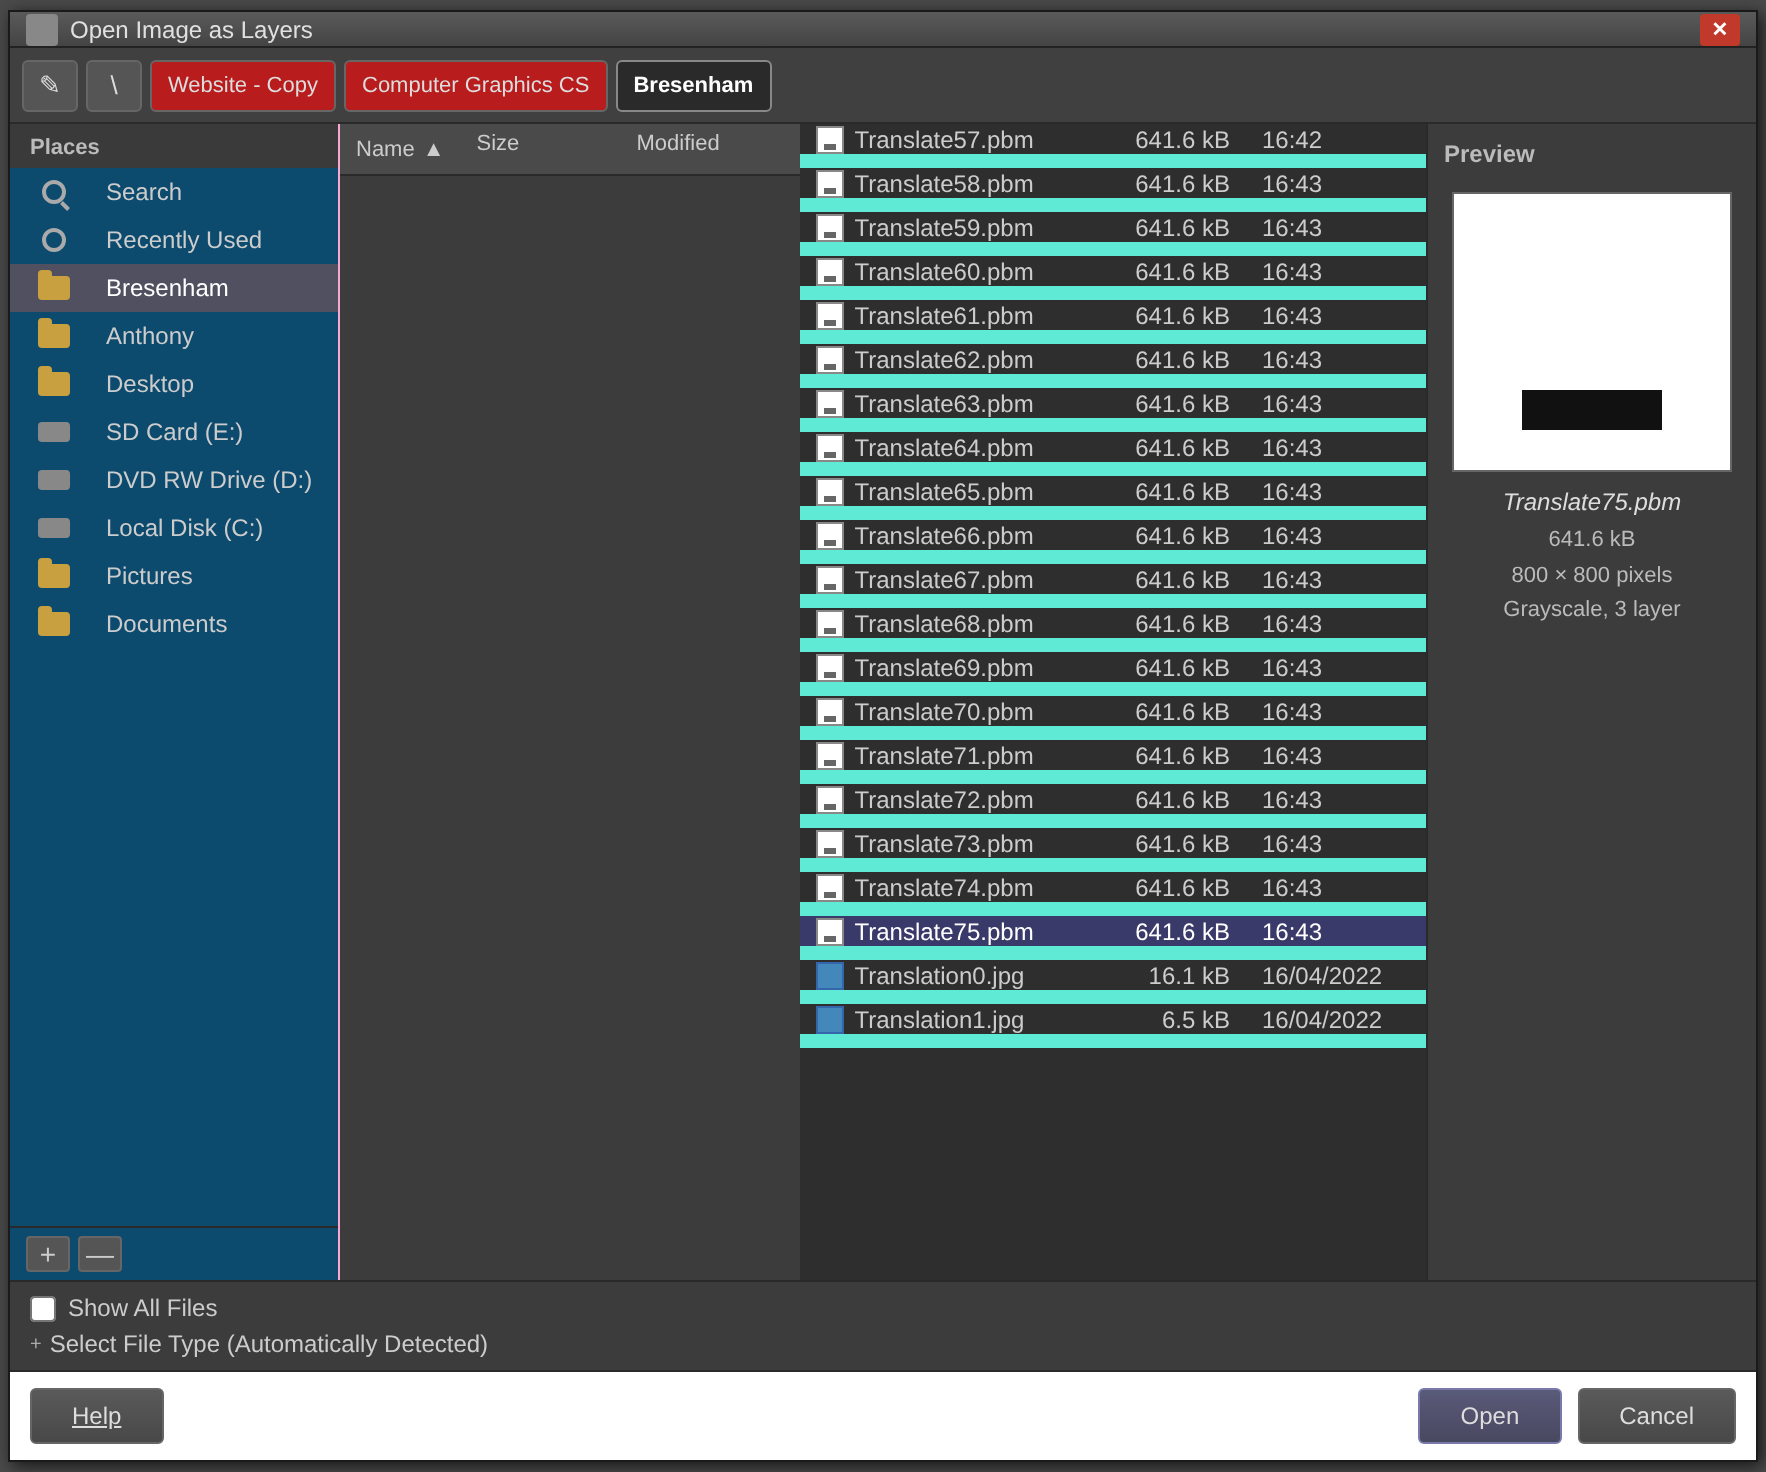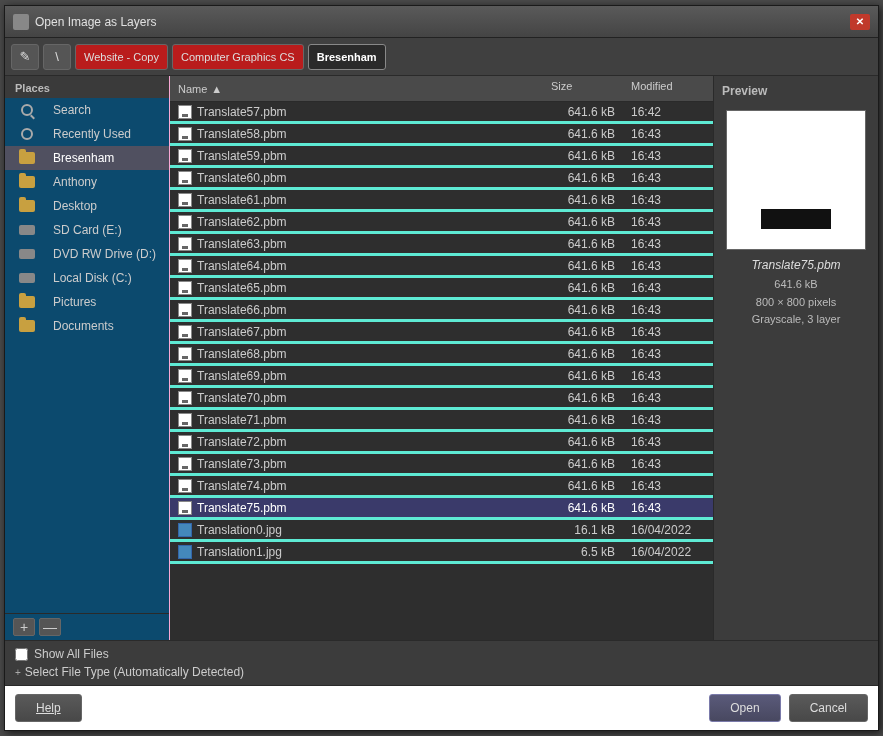--- a/index.html
+++ b/index.html
@@ -17,21 +17,21 @@
       width: 875px;
       height: 726px;
       background: #3c3c3c;
       border: 1px solid #1a1a1a;
       display: flex;
       flex-direction: column;
       box-shadow: 2px 2px 8px rgba(0,0,0,0.7);
     }
     .title-bar {
       background: linear-gradient(to bottom, #5a5a5a, #444444);
-      height: 32px;
+      height: 18px;
       display: flex;
       align-items: center;
       padding: 0 8px;
       border-bottom: 1px solid #222;
       flex-shrink: 0;
     }
     .title-bar-icon {
       width: 16px;
       height: 16px;
       margin-right: 6px;
@@ -202,21 +202,21 @@
       display: flex;
       align-items: center;
       justify-content: center;
       cursor: pointer;
       font-size: 14px;
       line-height: 1;
     }
     .file-area {
       flex: 1;
       display: flex;
-      flex-direction: column;
+      flex-direction: row;
       overflow: hidden;
     }
     .file-header {
       display: flex;
       background: #4a4a4a;
       border-bottom: 1px solid #2a2a2a;
       height: 26px;
       flex-shrink: 0;
     }
     .file-col-name {
@@ -243,21 +243,21 @@
     }
     .file-list {
       flex: 1;
       overflow-y: scroll;
       background: #2e2e2e;
     }
     .file-row {
       display: flex;
       height: 22px;
       align-items: center;
-      border-bottom: 3px solid #5eead4;
+      border-bottom: 7px solid #5eead4;
       cursor: pointer;
       color: #ccc;
       justify-content: flex-end;
     }
     .file-row.selected {
       background: #3a3a6a;
       color: #fff;
     }
     .file-row-name {
       flex: 1;

